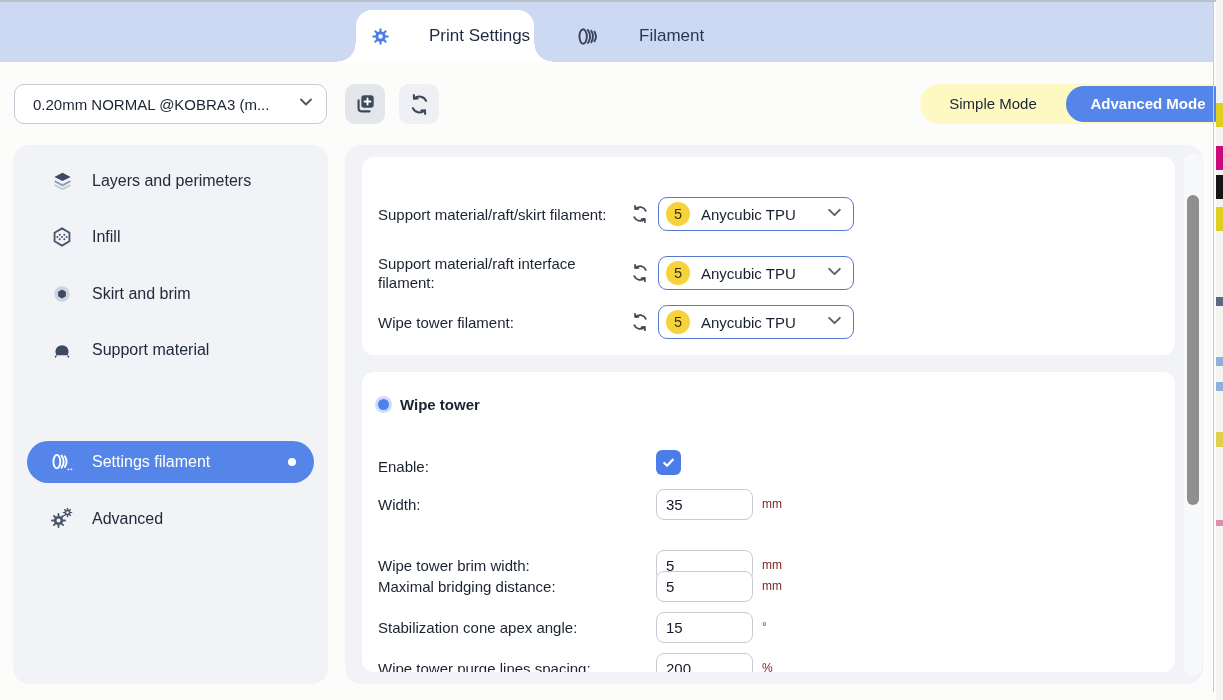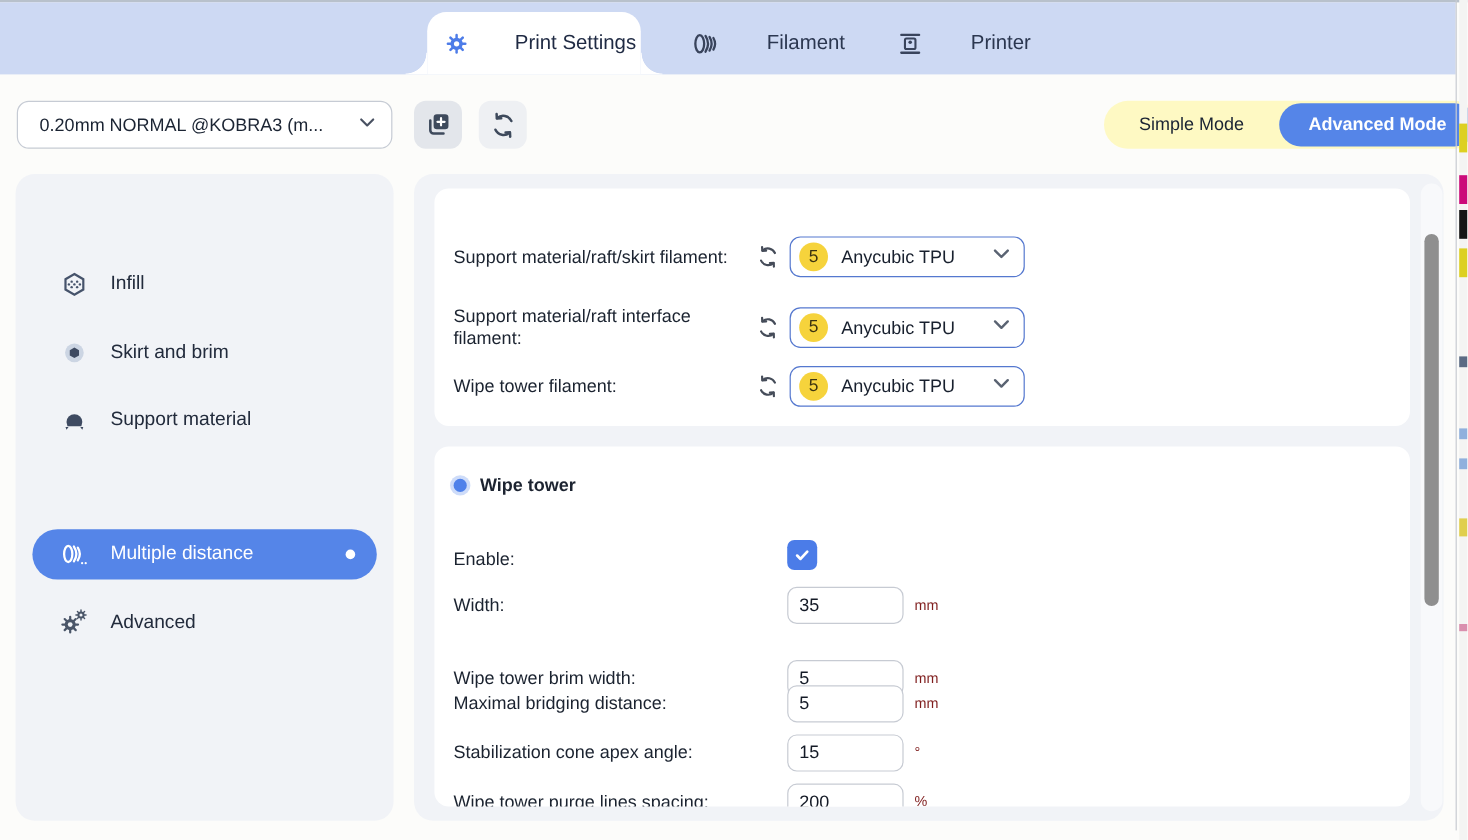--- a/index.html
+++ b/index.html
@@ -106,31 +106,20 @@
   <div class="tab" style="left:576px;">
     <svg viewBox="0 0 26 24" width="23" height="21" fill="none" stroke="#39445c" stroke-width="2.2" stroke-linecap="round">
       <ellipse cx="8" cy="12" rx="4.2" ry="8.2"></ellipse>
       <path d="M13.5 4.5q4.8 7.5 0 15"></path>
       <path d="M17.3 5.5q4 6.5 0 13"></path>
       <path d="M21 6.5q3.2 5.5 0 11"></path>
     </svg>
     <span class="tab-label">Filament</span>
   </div>
 
-  <div class="tab" style="left:748px;">
-    <svg viewBox="0 0 24 24" width="21" height="21">
-      <g stroke="#39445c" stroke-width="2.2" fill="none" stroke-linecap="round">
-        <path d="M3.5 3.5h17"></path>
-          <path d="M3.5 20.5h17"></path>
-        <rect x="7" y="7" width="10" height="10" rx="1.5" stroke-width="2"></rect>
-      </g>
-      <circle cx="12" cy="10.5" r="1.7" fill="#39445c"></circle>
-    </svg>
-    <span class="tab-label">Printer</span>
-  </div>
 
   <div class="preset-select">
     <span class="txt">0.20mm NORMAL @KOBRA3 (m...</span>
     <span class="chev">
       <svg viewBox="0 0 16 16" width="16" height="16" fill="none" stroke="#4a5263" stroke-width="1.8" stroke-linecap="round" stroke-linejoin="round">
           <path d="M3 5.5l5 5 5-5"></path>
         </svg>
     </span>
   </div>
 
@@ -151,20 +140,30 @@
     </svg>
   </div>
 
   <div class="mode-toggle">
     <div class="mode-simple">Simple Mode</div>
     <div class="mode-advanced">Advanced Mode</div>
   </div>
 
   <div class="sidebar">
 
+    <div class="side-item" style="top:19px;">
+      <span class="ic">
+        <svg viewBox="0 0 24 24" width="23" height="23">
+          <path d="M12 2.8l8.5 4.4L12 11.6 3.5 7.2z" fill="#3e4a61"></path>
+          <path d="M3.8 11.7l8.2 4.3 8.2-4.3" fill="none" stroke="#8fa0ba" stroke-width="2.1"></path>
+          <path d="M3.8 15.7l8.2 4.3 8.2-4.3" fill="none" stroke="#c3cdda" stroke-width="2.1"></path>
+        </svg>
+      </span>
+      <span class="lbl">Layers and perimeters</span>
+    </div>
 
     <div class="side-item" style="top:75px;">
       <span class="ic">
         <svg viewBox="0 0 24 24" width="22" height="22">
           <path d="M12 2.6l8.1 4.7v9.4L12 21.4l-8.1-4.7V7.3z" fill="none" stroke="#46536b" stroke-width="2"></path>
           <g fill="#46536b">
             <circle cx="9.5" cy="9.5" r="1.1"></circle>
               <circle cx="14.5" cy="9.5" r="1.1"></circle>
             <circle cx="7" cy="12" r="1.1"></circle>
               <circle cx="12" cy="12" r="1.1"></circle>
@@ -201,21 +200,21 @@
     <div class="side-selected">
       <span class="ic">
         <svg viewBox="0 0 28 24" width="24" height="21" fill="none" stroke="#fff" stroke-width="2.2" stroke-linecap="round">
           <ellipse cx="8" cy="11" rx="4" ry="7.8"></ellipse>
           <path d="M13.5 3.8q4.8 7.2 0 14.4"></path>
           <path d="M17.3 4.8q4 6.2 0 12.4"></path>
           <circle cx="21.5" cy="20" r="1.1" fill="#fff" stroke="none"></circle>
           <circle cx="25" cy="20" r="1.1" fill="#fff" stroke="none"></circle>
         </svg>
       </span>
-      <span class="lbl">Multiple distance</span>
+      <span class="lbl">Settings filament</span>
       <span class="mod-dot"></span>
     </div>
 
     <div class="side-item" style="top:357px;">
       <span class="ic">
         <span class="gearwrap">
           <svg class="gear-big" viewBox="0 0 24 24" width="17" height="17">
             <g fill="#4a5568">
               <rect x="10.7" y="1.5" width="2.6" height="21" rx="1.3"></rect>
               <rect x="10.7" y="1.5" width="2.6" height="21" rx="1.3" transform="rotate(45 12 12)"></rect>

